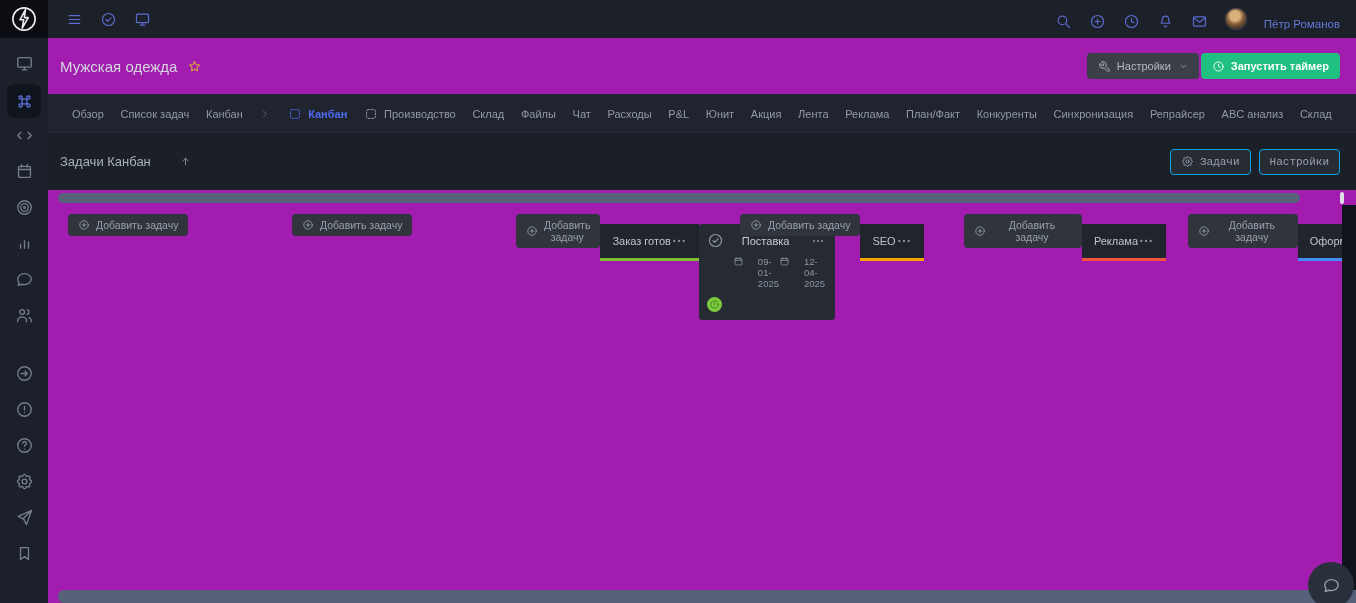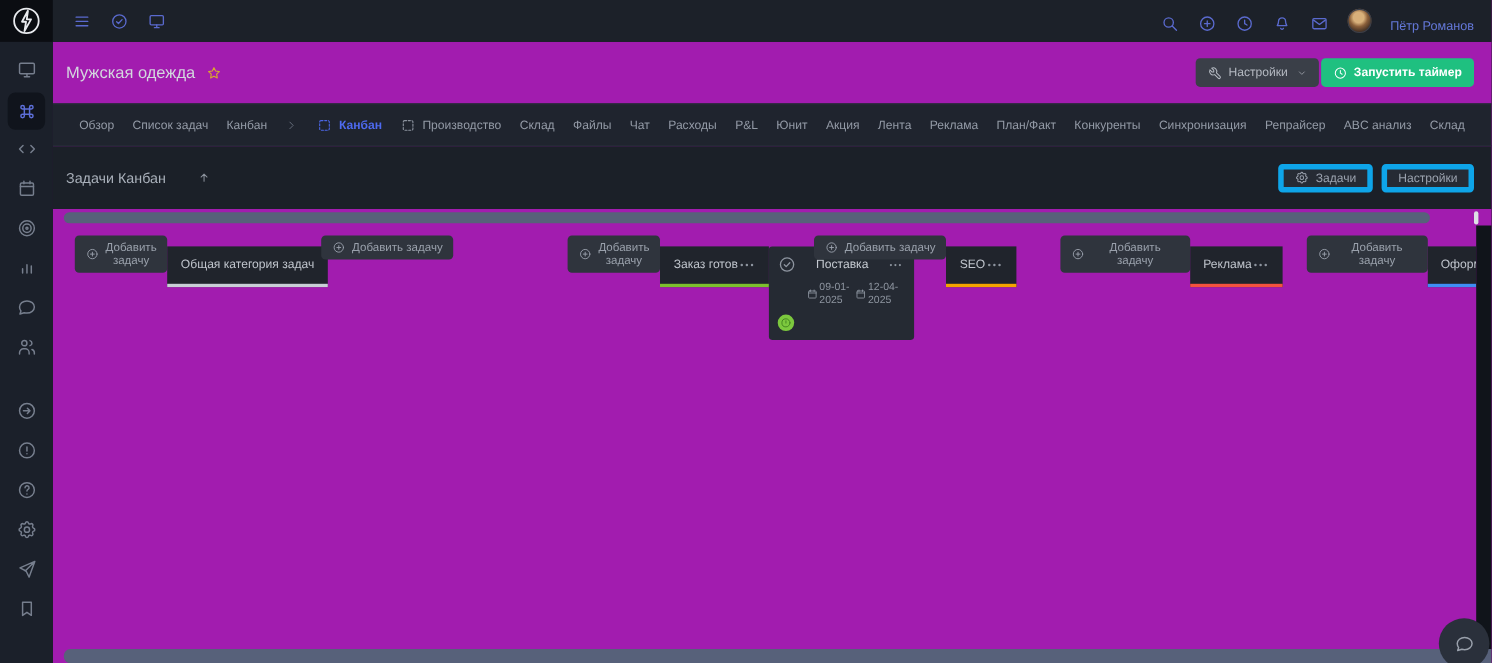--- a/index.html
+++ b/index.html
@@ -46,21 +46,21 @@
   .tab{display:flex;align-items:center;gap:6px;color:#939aa6;font-size:11px;cursor:pointer;white-space:nowrap}
   .tab .ic{width:14px;height:14px;opacity:.95}
   .tab.active{color:#4e6af0;font-weight:bold}
   .tab-sep{width:12px;height:12px;color:#6a7280}
 
   
   .panel{height:57px;background:#1b2028;display:flex;align-items:center;padding:0 16px 0 12px;box-sizing:border-box}
   .panel-title{color:#a9b0ba;font-size:13px}
   .arrow-up-ic{width:13px;height:13px;color:#8d939e;margin-left:28px;cursor:pointer}
   .panel-btns{margin-left:auto;display:flex;gap:8px}
-  .btn-outline{background:#262b34;border:5px solid #0ea5e9;color:#9aa1ad;height:26px;border-radius:4px;display:inline-flex;align-items:center;gap:6px;padding:0 10px;font-size:11px;font-family:Liberation Sans, sans-serif;cursor:pointer}
+  .btn-outline{background:#262b34;border:1px solid #0ea5e9;color:#9aa1ad;height:26px;border-radius:4px;display:inline-flex;align-items:center;gap:6px;padding:0 10px;font-size:11px;font-family:Liberation Mono, monospace;cursor:pointer}
   .btn-outline .ic{width:13px;height:13px}
 
   
   .hscroll-top-thumb{position:absolute;left:10px;top:155px;width:1242px;height:10px;background:#57617a;border-radius:5px;cursor:pointer}
   .vscroll-top{position:absolute;left:1292px;top:154px;width:4px;height:12px;background:#dde0e5;border-radius:2px;cursor:pointer}
   .gutter{position:absolute;right:0;top:167px;width:14px;bottom:13px;background:#10141a}
   .hscroll-bottom{position:absolute;left:10px;right:0;bottom:0;height:13px;background:#57617a;border-radius:6px 0 0 6px;cursor:pointer}
 
   
   .board{position:absolute;left:0;top:167px;right:14px;bottom:13px;overflow:hidden;padding:9px 0 0 20px;box-sizing:border-box;display:flex;gap:22px;align-items:flex-start}
@@ -68,21 +68,21 @@
   .add-btn{align-self:flex-start;display:inline-flex;align-items:center;gap:6px;background:#2f343d;color:#99a0ab;font-size:10.5px;padding:5px 10px;border-radius:4px;border:none;font-family:inherit;cursor:pointer}
   .add-btn .ic{width:12px;height:12px}
   .col-header{margin-top:10px;background:#20242c;height:37px;display:flex;align-items:center;padding:0 12px;border-bottom:3px solid #c9ced6;color:#bfc4cc;font-size:11px;box-sizing:border-box;cursor:pointer}
   .col-title{overflow:hidden;text-overflow:ellipsis;white-space:nowrap}
   .dots-ic{margin-left:auto;width:16px;height:16px;color:#8d949f;cursor:pointer}
   .kcard{margin-top:10px;background:#252a33;border-radius:3px;padding:8px 10px 8px 8px;cursor:pointer}
   .kcard-row1{display:flex;align-items:center;gap:18px;color:#c6cbd2;font-size:11px}
   .kcard-row1 .check{width:17px;height:17px;color:#8d949f}
   .kcard-row1 .dots-ic{width:14px;height:14px}
   .kcard-dates{display:flex;justify-content:space-between;margin:7px 0 0 26px;color:#8f96a1;font-size:9.5px}
-  .kdate{display:inline-flex;align-items:center;gap:1px}
+  .kdate{display:inline-flex;align-items:flex-start;gap:14px}
   .kdate .ic{width:11px;height:11px}
   .kbadge{margin-top:8px;width:15px;height:15px;border-radius:50%;background:#7cc83e;color:#3d7d1d;display:flex;align-items:center;justify-content:center}
   .kbadge .ic{width:11px;height:11px}
 
   
   .chat-fab{position:absolute;right:2px;top:524px;width:46px;height:46px;border-radius:50%;background:#2a303b;display:flex;align-items:center;justify-content:center;color:#99a0ab;z-index:9;cursor:pointer}
   .chat-fab .ic{width:19px;height:19px}
 </style>
 </head>
 <body>
@@ -407,23 +407,20 @@
       <div class="kcol">
         <button class="add-btn">
           <span class="ic">
             <svg viewBox="0 0 24 24" fill="none" stroke="currentColor" stroke-width="1.7" stroke-linecap="round" stroke-linejoin="round">
               <circle cx="12" cy="12" r="8.5"></circle>
               <path d="M12 8.5v7M8.5 12h7"></path>
             </svg>
           </span>
           <span>Добавить задачу</span>
         </button>
-        <div class="col-header" style="border-bottom-color: rgb(201, 206, 214);">
-          <span class="col-title">Общая категория задач</span>
-        </div>
       </div>
       <div class="kcol">
         <button class="add-btn">
           <span class="ic">
             <svg viewBox="0 0 24 24" fill="none" stroke="currentColor" stroke-width="1.7" stroke-linecap="round" stroke-linejoin="round">
               <circle cx="12" cy="12" r="8.5"></circle>
               <path d="M12 8.5v7M8.5 12h7"></path>
             </svg>
           </span>
           <span>Добавить задачу</span>

